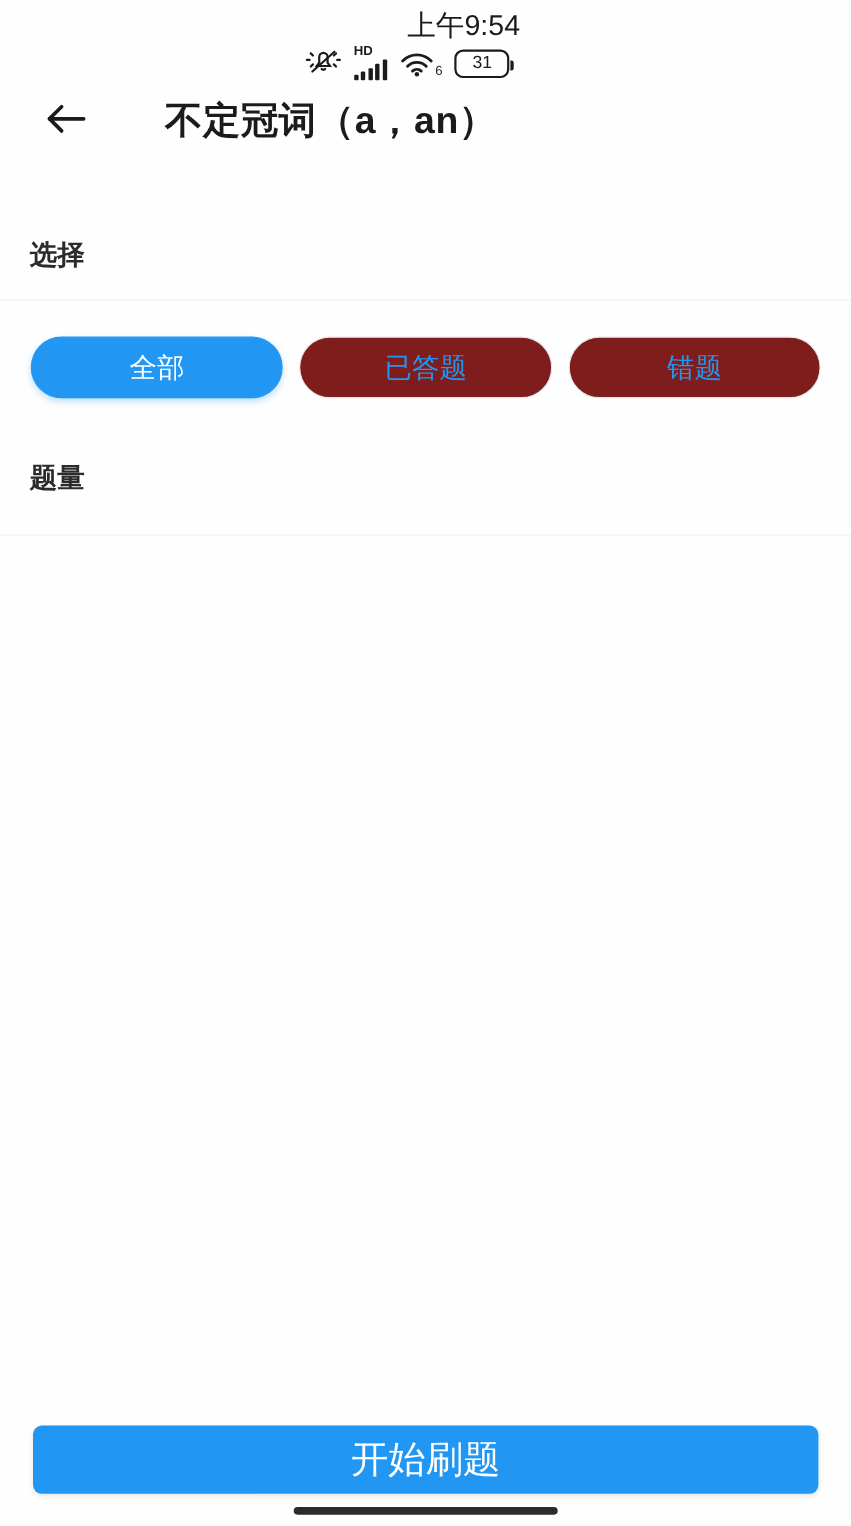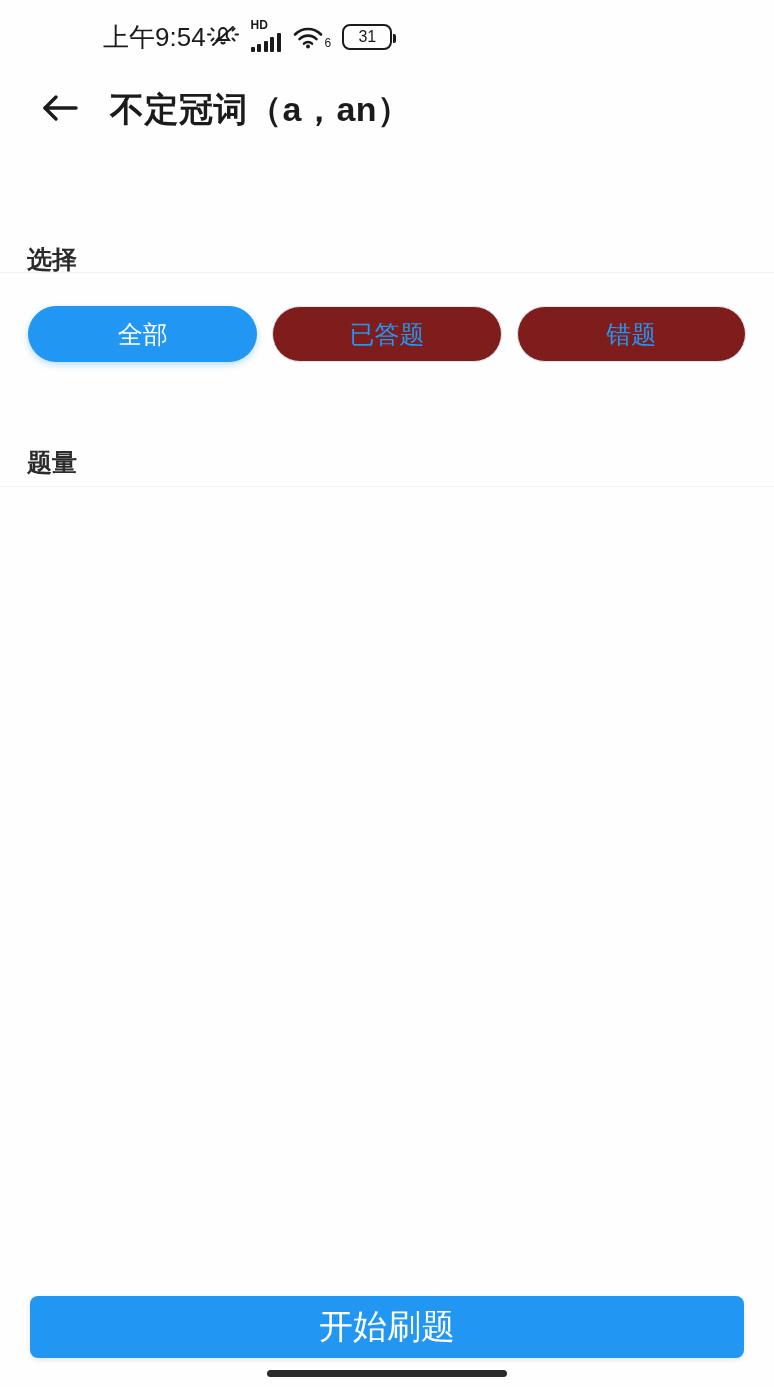--- a/index.html
+++ b/index.html
@@ -11,22 +11,23 @@
   }
   #screen {
     position:relative;
     width:774px; height:1387px;
     background:#fefefe;
   }
 
   
   #status-bar {
     position:absolute; top:0; left:0; width:774px; height:74px;
-    display:flex; align-items:center; justify-content:flex-start;
+    display:flex; align-items:center; justify-content:flex-end;
     padding:0 34px 0 0;
+    flex-direction:column;
   }
   #status-time {
     margin-left:103px;
     font-size:26px; font-weight:400; color:#1b1b1b;
     letter-spacing:0px;
   }
   #status-icons {
     display:flex; align-items:center; gap:11px;
   }
   .sb-icon { display:block; }
@@ -64,40 +65,39 @@
     content:""; position:absolute; right:-6px; top:8px;
     width:3.5px; height:9px; background:#1b1b1b; border-radius:0 2px 2px 0;
   }
   .battery-text {
     font-size:16px; font-weight:500; color:#1b1b1b; line-height:1;
   }
 
   
   #header {
     position:absolute; top:74px; left:0; width:630px; height:72px;
-    display:flex; align-items:center;
+    display:flex; align-items:center;gap:40px;
   }
   #back-button {
     width:76px; height:72px;
     display:flex; align-items:center; justify-content:center;
     margin-left:22px;
     cursor:pointer;
   }
   #back-icon { display:block; }
   #page-title {
     font-size:34px; font-weight:700; color:#1b1b1b;
     margin-left:12px; white-space:nowrap;
     letter-spacing:0.5px;
   }
 
   
   .section-label {
     font-size:25px; font-weight:700; color:#2b2b2b;
     padding-left:27px;
-    margin-top:28px;
   }
   .divider {
     width:774px; height:1px; background:#f1f2f4;
   }
 
   #section-select-label { position:absolute; top:215px; left:0; }
   #divider-1 { position:absolute; top:272px; left:0; }
   #chips-select {
     position:absolute; top:306px; left:28px;
     width:718px;

